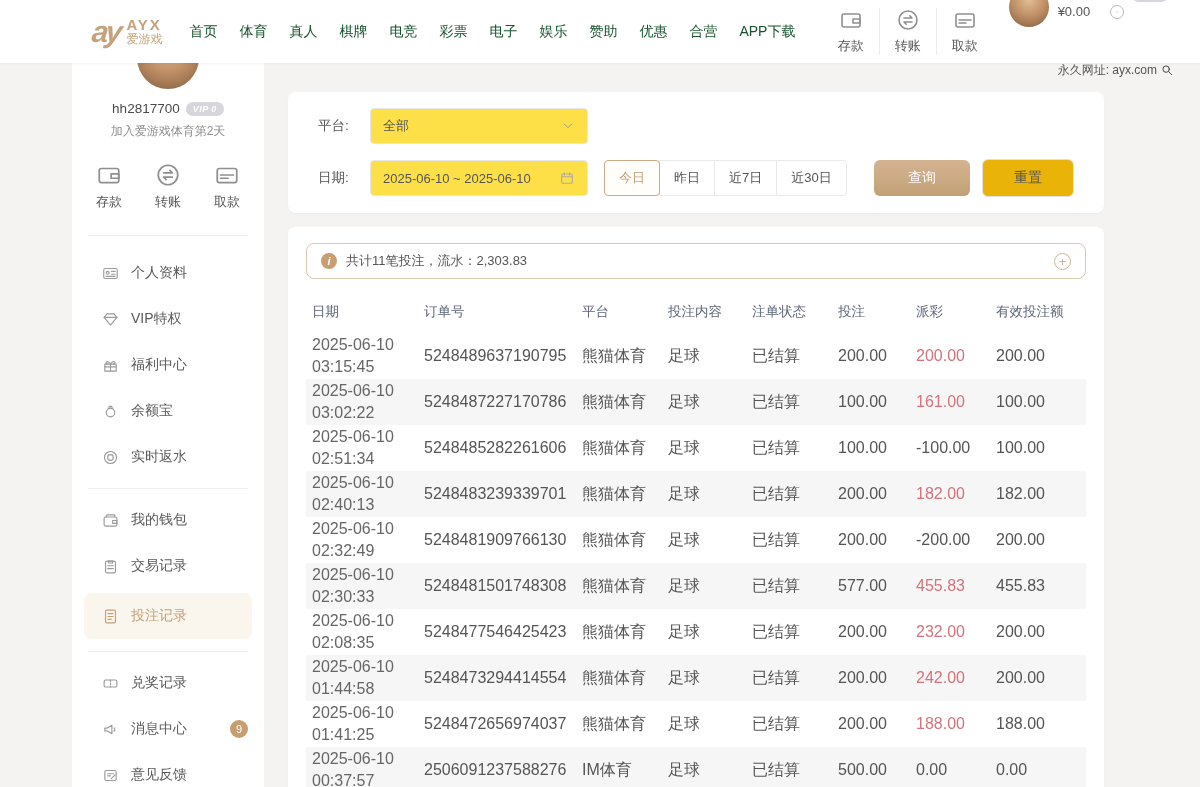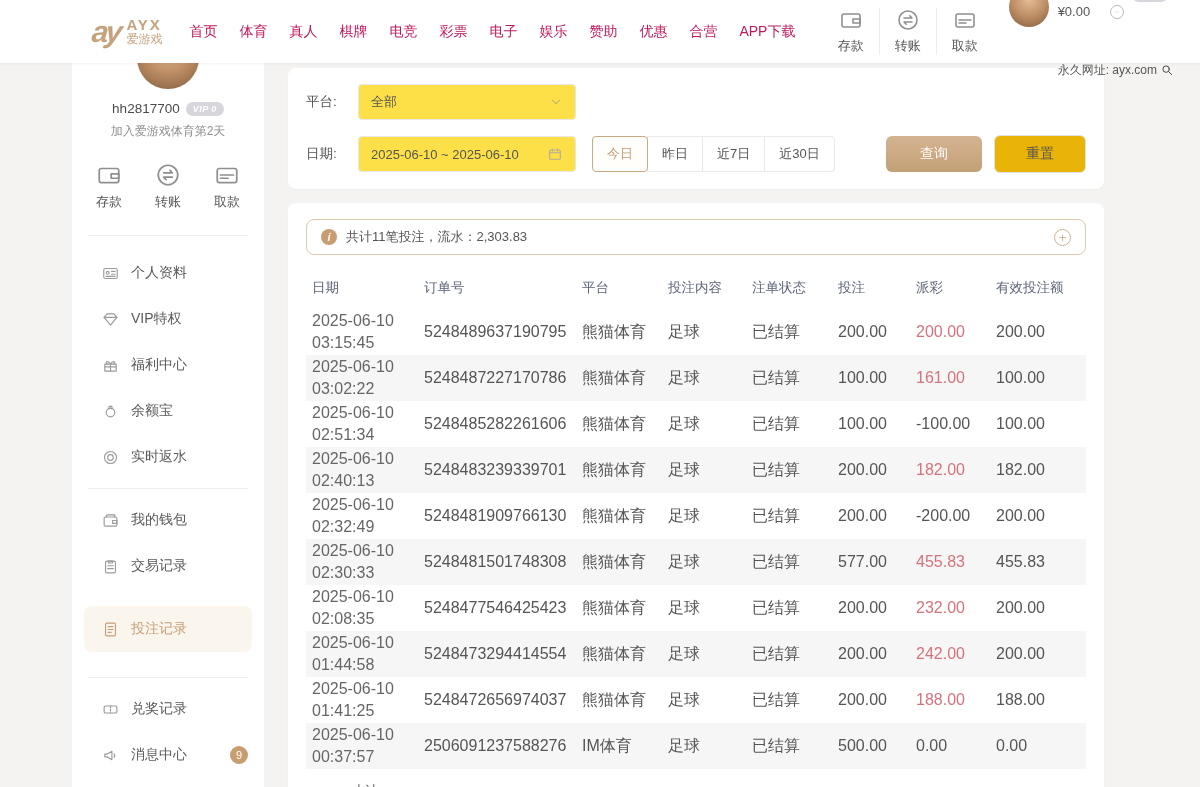--- a/index.html
+++ b/index.html
@@ -9,21 +9,21 @@
 
   
   .header { position:absolute; top:0; left:0; right:0; height:63px; background:#fff; z-index:20;
             display:flex; align-items:center; padding:0 26px 0 92px; box-shadow:0 1px 3px rgba(0,0,0,.05); }
   .logo { display:flex; align-items:center; gap:7px; cursor:pointer; }
   .logo-mark { font-size:30px; font-weight:bold; font-style:italic; color:#c6a27c; letter-spacing:-3px; transform:skewX(-6deg); line-height:1; }
   .logo-text { display:flex; flex-direction:column; line-height:1.05; color:#c6a27c; }
   .logo-text .l1 { font-size:15px; font-weight:bold; letter-spacing:2px; }
   .logo-text .l2 { font-size:12px; }
   .main-nav { display:flex; align-items:center; margin-left:16px; }
-  .nav-item { font-size:14px; color:#be185d; padding:0 11px; cursor:pointer; white-space:nowrap; }
+  .nav-item { font-size:14px; color:#14532d; padding:0 11px; cursor:pointer; white-space:nowrap; }
   .hdr-right { margin-left:auto; display:flex; align-items:center; }
   .hdr-qa { display:flex; align-items:center; }
   .hdr-qa .qa { border-right:1px solid #ececec; }
   .hdr-qa .qa:last-child { border-right:none; }
   .qa { display:flex; flex-direction:column; align-items:center; gap:5px; padding:0 15px; cursor:pointer; color:#666; }
   .qa-icon { width:24px; height:24px; color:#8f8f8f; }
   .qa-label { font-size:13px; color:#555; }
   .hdr-user { display:flex; align-items:flex-start; gap:9px; margin-left:16px; }
   .avatar { border-radius:50%; background:radial-gradient(circle at 50% 32%, #e3bd95 0%, #c09067 48%, #7d5a3c 100%); position:relative; flex:none; }
   .hdr-avatar { width:40px; height:40px; margin-top:2px; cursor:pointer; }
@@ -43,29 +43,29 @@
   .sb-avatar { width:62px; height:62px; margin:-36px auto 12px; }
   .sb-user { display:flex; align-items:center; justify-content:center; gap:6px; }
   .sb-join { text-align:center; font-size:12px; color:#8d8d8d; margin-top:7px; }
   .sb-qa { display:flex; justify-content:space-between; padding:0 24px; margin:22px 0 16px; }
   .sb-qa .qa { padding:0; }
   .sb-qa .qa-icon { width:26px; height:26px; }
   .divider { border-top:1px solid #efefef; margin:8px 16px; }
   .menu { display:flex; flex-direction:column; padding:6px 0; }
   .menu-item { display:flex; align-items:center; gap:12px; height:46px; padding:0 16px 0 30px; cursor:pointer; color:#5a5a5a; font-size:14px; }
   .mi-icon { width:17px; height:17px; color:#9a9a9a; flex:none; }
-  .menu-item.active { background:#faf5ed; color:#c59f76; border-radius:8px; margin:17px 12px; padding-left:18px; }
+  .menu-item.active { background:#faf5ed; color:#c59f76; border-radius:8px; margin:4px 12px; padding-left:18px; }
   .menu-item.active .mi-icon { color:#c59f76; }
   .mi-badge { margin-left:auto; width:18px; height:18px; border-radius:50%; background:#c89d6f; color:#fff; font-size:11px;
               display:flex; align-items:center; justify-content:center; }
 
   
   .main { position:absolute; left:288px; top:68px; width:816px; }
   .card { background:#fff; border-radius:8px; box-shadow:0 1px 2px rgba(0,0,0,.03); }
-  .filter-card { padding:16px 18px; }
+  .filter-card { padding:16px 30px;margin-top:24px; }
   .f-row { display:flex; align-items:center; }
   .f-row + .f-row { margin-top:15px; }
   .f-label { font-size:13.5px; color:#555; width:52px; flex:none; }
   .select-box, .date-box { width:218px; height:36px; border:1px solid #e7e7e7; border-radius:4px; background:#fde047;
               display:flex; align-items:center; padding:0 12px; font-size:13px; color:#555; cursor:pointer; }
   .select-box .chev { width:14px; height:14px; color:#9a9a9a; margin-left:auto; }
   .date-box { justify-content:space-between; }
   .cal-icon { width:16px; height:16px; color:#b3ab9e; }
   .range-group { display:flex; margin-left:16px; }
   .range-btn { height:36px; padding:0 14px; font-size:13px; color:#555; background:#fff; border:1px solid #e9e9e9; cursor:pointer;

